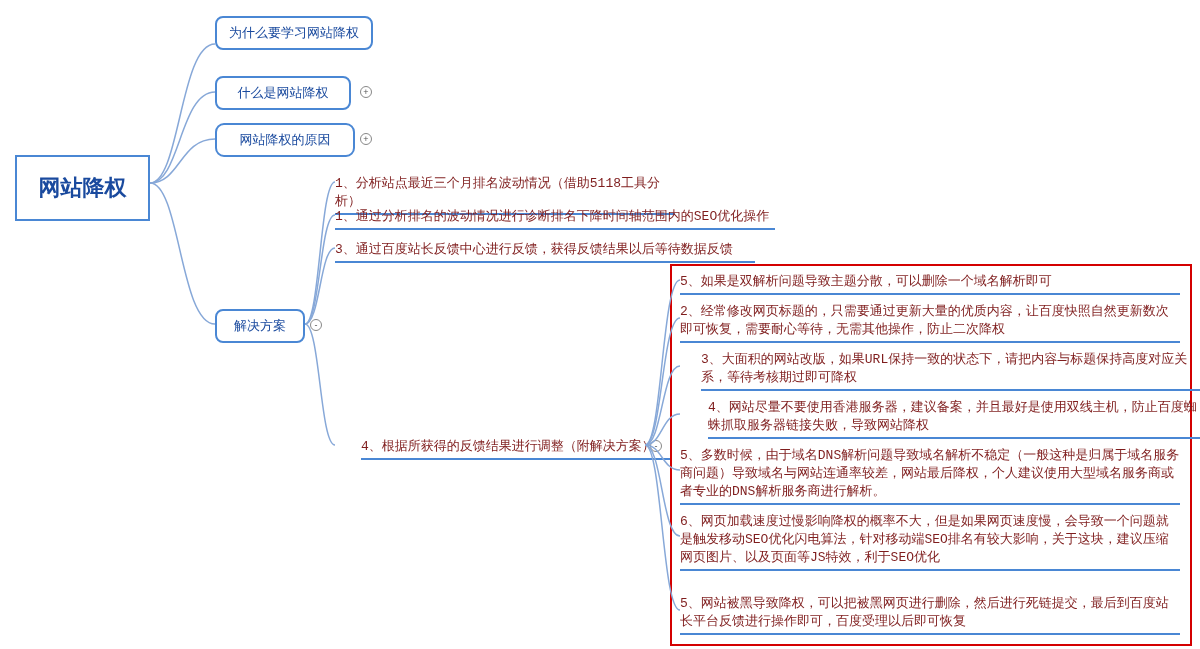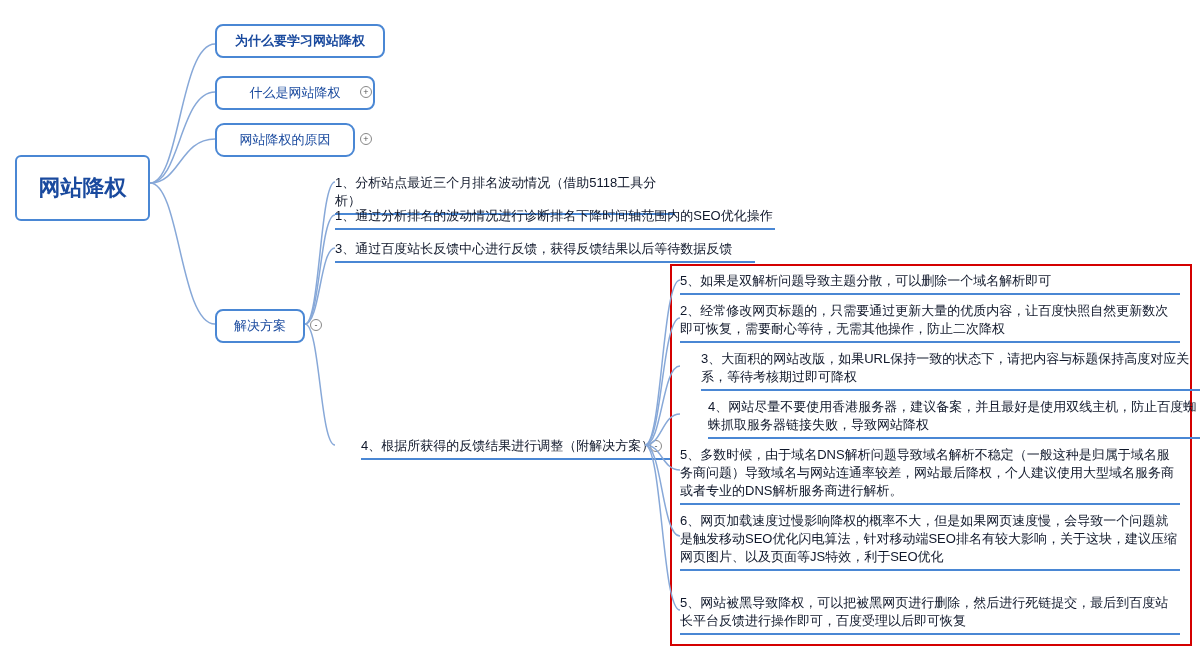--- a/index.html
+++ b/index.html
@@ -26,26 +26,27 @@
     border-radius: 8px;
     padding: 6px 12px;
     text-align: center;
     color: #1a4a9e;
     background: #fff;
   }
   .root {
     font-size: 22px;
     font-weight: bold;
     padding: 16px 20px;
-    border-radius: 6px;
+    border-radius: 0;
   }
   .leaf {
     position: absolute;
-    color: #0f172a;
+    color: #7f1d1d;
     padding: 2px 0;
+    font-family: Liberation Mono, monospace;
   }
   .leaf::after {
     content:"";
     display:block;
     height:2px;
     background:#4a87d4;
     margin-top:3px;
   }
   .redbox {
     position:absolute;
@@ -61,22 +62,22 @@
     line-height:10px;
     text-align:center;
     color:#555;
   }
 </style>
 </head>
 <body>
 
 <div class="node root" style="left:15px;top:155px;width:135px;">网站降权</div>
 
-<div class="node" style="left:215px;top:24px;width:170px;font-weight:bold;">为什么要学习网站降权</div>
-<div class="node" style="left:215px;top:76px;width:160px;">什么是网站降权</div>
+<div class="node" style="left:215px;top:16px;width:158px;">为什么要学习网站降权</div>
+<div class="node" style="left:215px;top:76px;width:136px;">什么是网站降权</div>
 <div class="toggle" style="left:360px;top:86px;">+</div>
 <div class="node" style="left:215px;top:123px;width:140px;border-radius:9px;">网站降权的原因</div>
 <div class="toggle" style="left:360px;top:133px;">+</div>
 <div class="node" style="left:215px;top:309px;width:90px;">解决方案</div>
 <div class="toggle" style="left:310px;top:319px;">-</div>
 
 <div class="leaf" style="left:335px;top:172px;width:340px;">1、分析站点最近三个月排名波动情况（借助5118工具分析）</div>
 <div class="leaf" style="left:335px;top:205px;width:440px;">1、通过分析排名的波动情况进行诊断排名下降时间轴范围内的SEO优化操作</div>
 <div class="leaf" style="left:335px;top:238px;width:420px;">3、通过百度站长反馈中心进行反馈，获得反馈结果以后等待数据反馈</div>
 <div class="leaf" style="left:338px;top:435px;width:310px;margin-left:23px;">4、根据所获得的反馈结果进行调整（附解决方案）</div>

